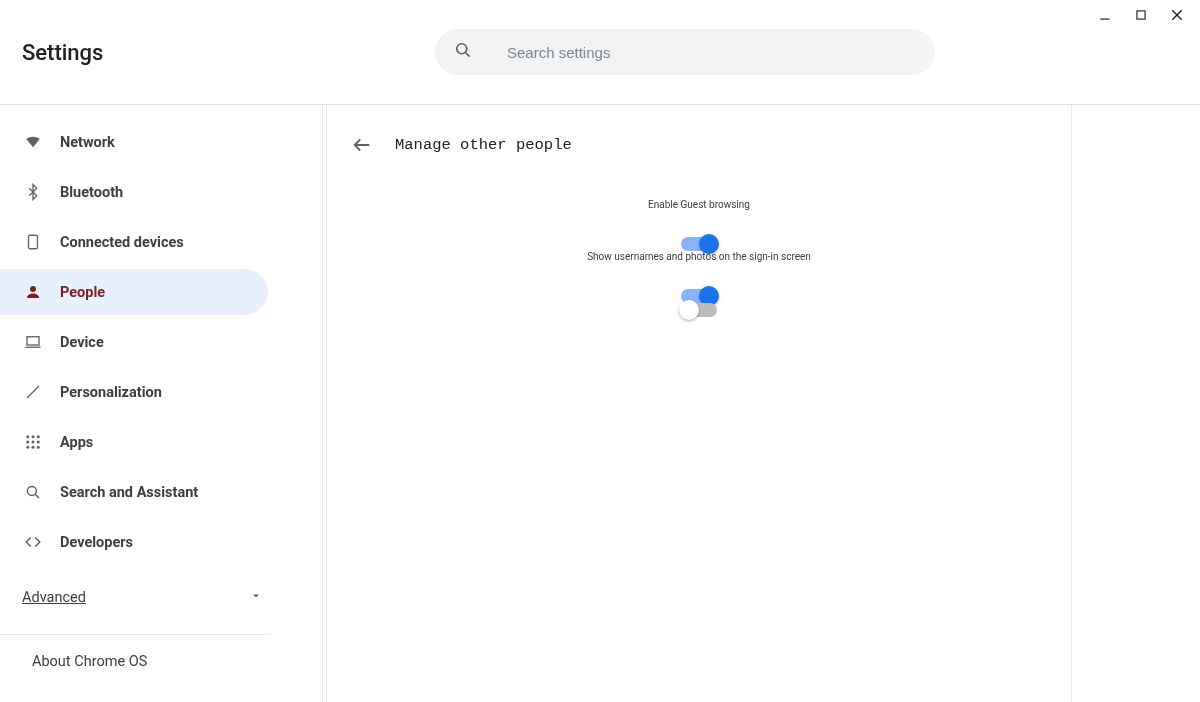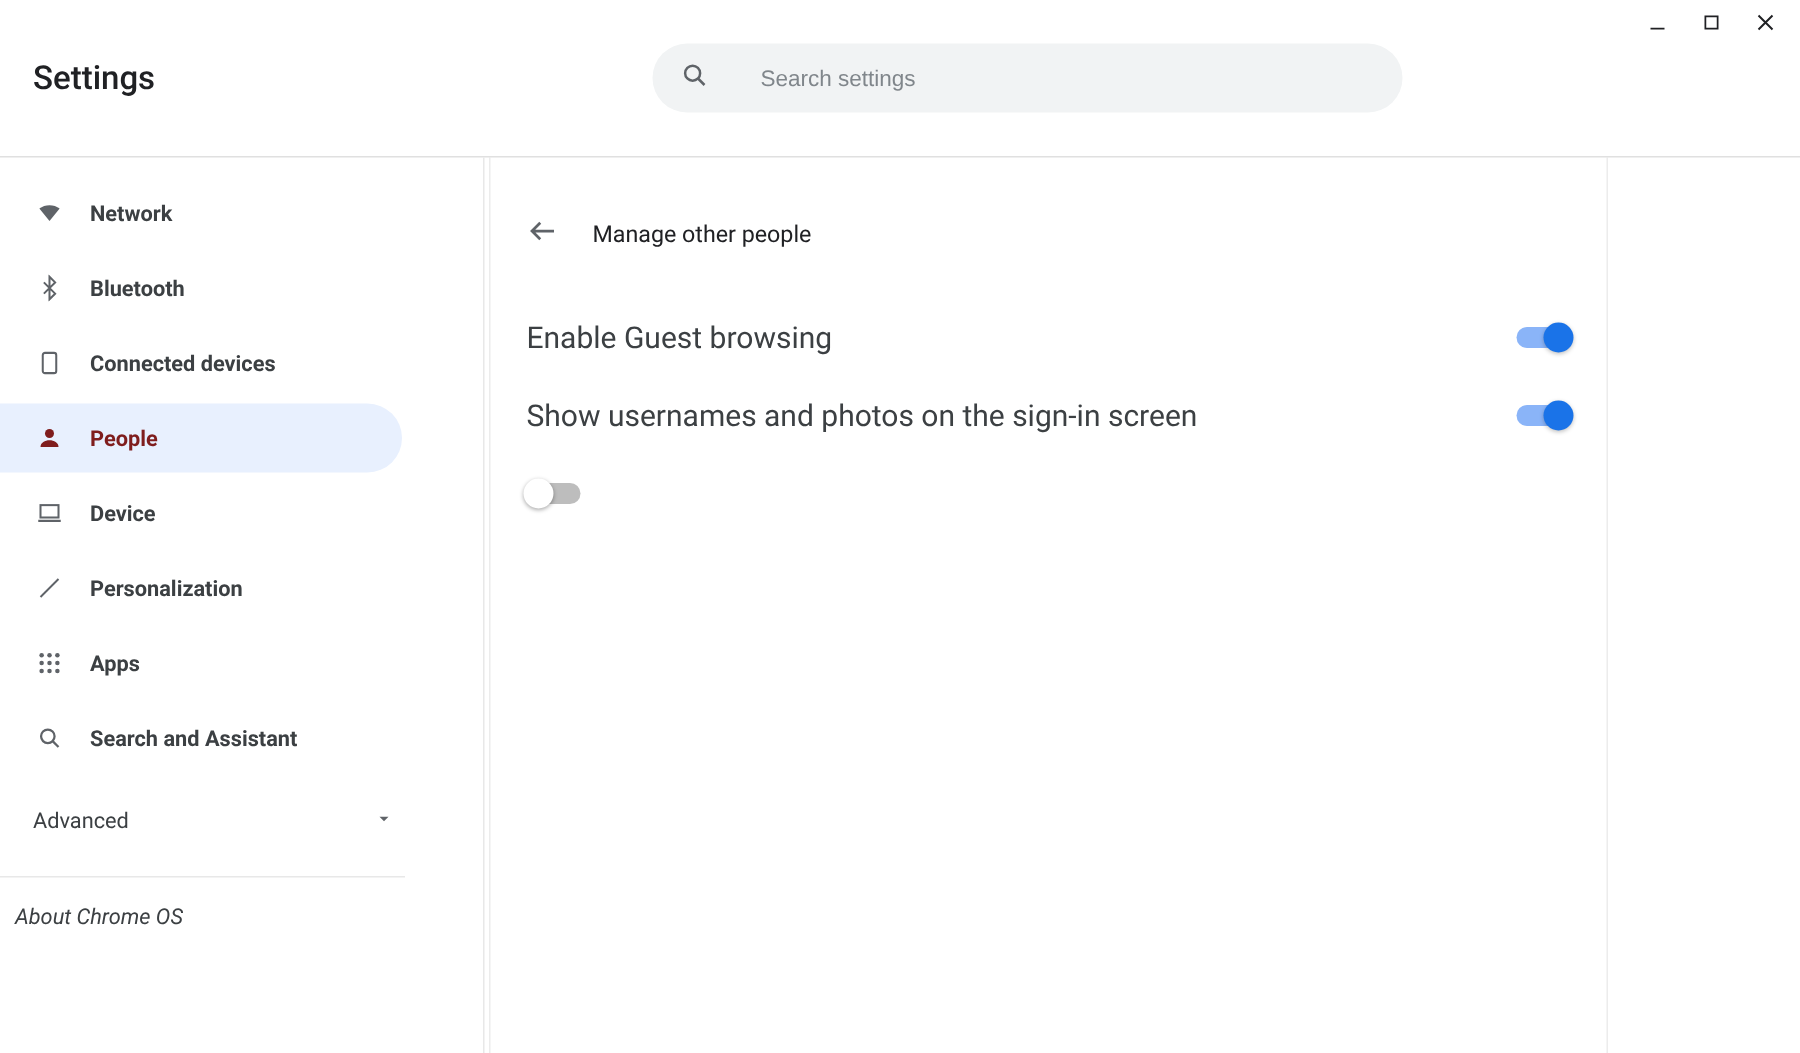--- a/index.html
+++ b/index.html
@@ -84,55 +84,57 @@
       margin-right: 54px;
     }
     .side-item.active .icon, .side-item.active .label { color: #7f1d1d; }
 
     .advanced-row {
       display:flex; align-items:center; justify-content:space-between;
       padding: 20px 60px 20px 22px;
       font-size: 14.5px;
       color:#3c4043;
       cursor:pointer;
+      text-decoration:underline;
     }
     .sidebar-sep { border-top:1px solid #e8e8e8; margin: 8px 52px 0 0; }
     .about-row {
-      padding: 18px 10px;
+      padding: 18px 32px;
       font-size: 14.5px;
       color:#3c4043;
       cursor:pointer;
-      font-style:italic;
     }
 
     .content {
       flex: 1;
       display:flex;
       justify-content: flex-start;
     }
     .panel {
       width: 746px;
       border-left: 1px solid #ececec;
       border-right: 1px solid #ececec;
       padding: 20px 24px;
       margin-left: 3px;
     }
     .panel-header {
-      display:flex; align-items:flex-end; gap: 22px;
+      display:flex; align-items:center; gap: 22px;
       height: 40px;
       margin-bottom: 34px;
+      font-family: Liberation Mono, monospace;
     }
     .panel-header .back { color:#5f6368; cursor:pointer; display:flex;}
     .panel-title { font-size: 15.5px; color:#202124; font-weight: 400;}
 
     .row {
       display:flex; align-items:center; justify-content:space-between;
       height: 52px;
-      font-size: 20px;
+      font-size: 10px;
       color:#3c4043;
+      flex-direction:column;
     }
     .row + .row { }
 
     .switch {
       position: relative; width: 36px; height: 14px; border-radius: 8px;
       background:#bdbdbd; cursor:pointer;
     }
     .switch .knob {
       position:absolute; top:-3px; left:-2px;
       width: 20px; height:20px; border-radius:50%;
@@ -256,20 +258,28 @@
     <div class="side-item">
       <span class="icon">
         <svg width="18" height="18" viewBox="0 0 24 24" fill="none">
             <circle cx="10.5" cy="10.5" r="6" stroke="currentColor" stroke-width="2"></circle>
             <path d="M20 20 L15 15" stroke="currentColor" stroke-width="2"></path>
           </svg>
       </span>
       <span class="label">Search and Assistant</span>
     </div>
 
+    <div class="side-item">
+      <span class="icon">
+        <svg width="18" height="18" viewBox="0 0 24 24" fill="none">
+            <path d="M9 6 L3 12 L9 18 M15 6 L21 12 L15 18" stroke="currentColor" stroke-width="2"></path>
+          </svg>
+      </span>
+      <span class="label">Developers</span>
+    </div>
 
     <div class="advanced-row">
       <span>Advanced</span>
       <span style="color:#5f6368">
         <svg width="12" height="12" viewBox="0 0 24 24">
             <path d="M6 9 L12 15 L18 9 Z" fill="currentColor"></path>
           </svg>
       </span>
     </div>
 

